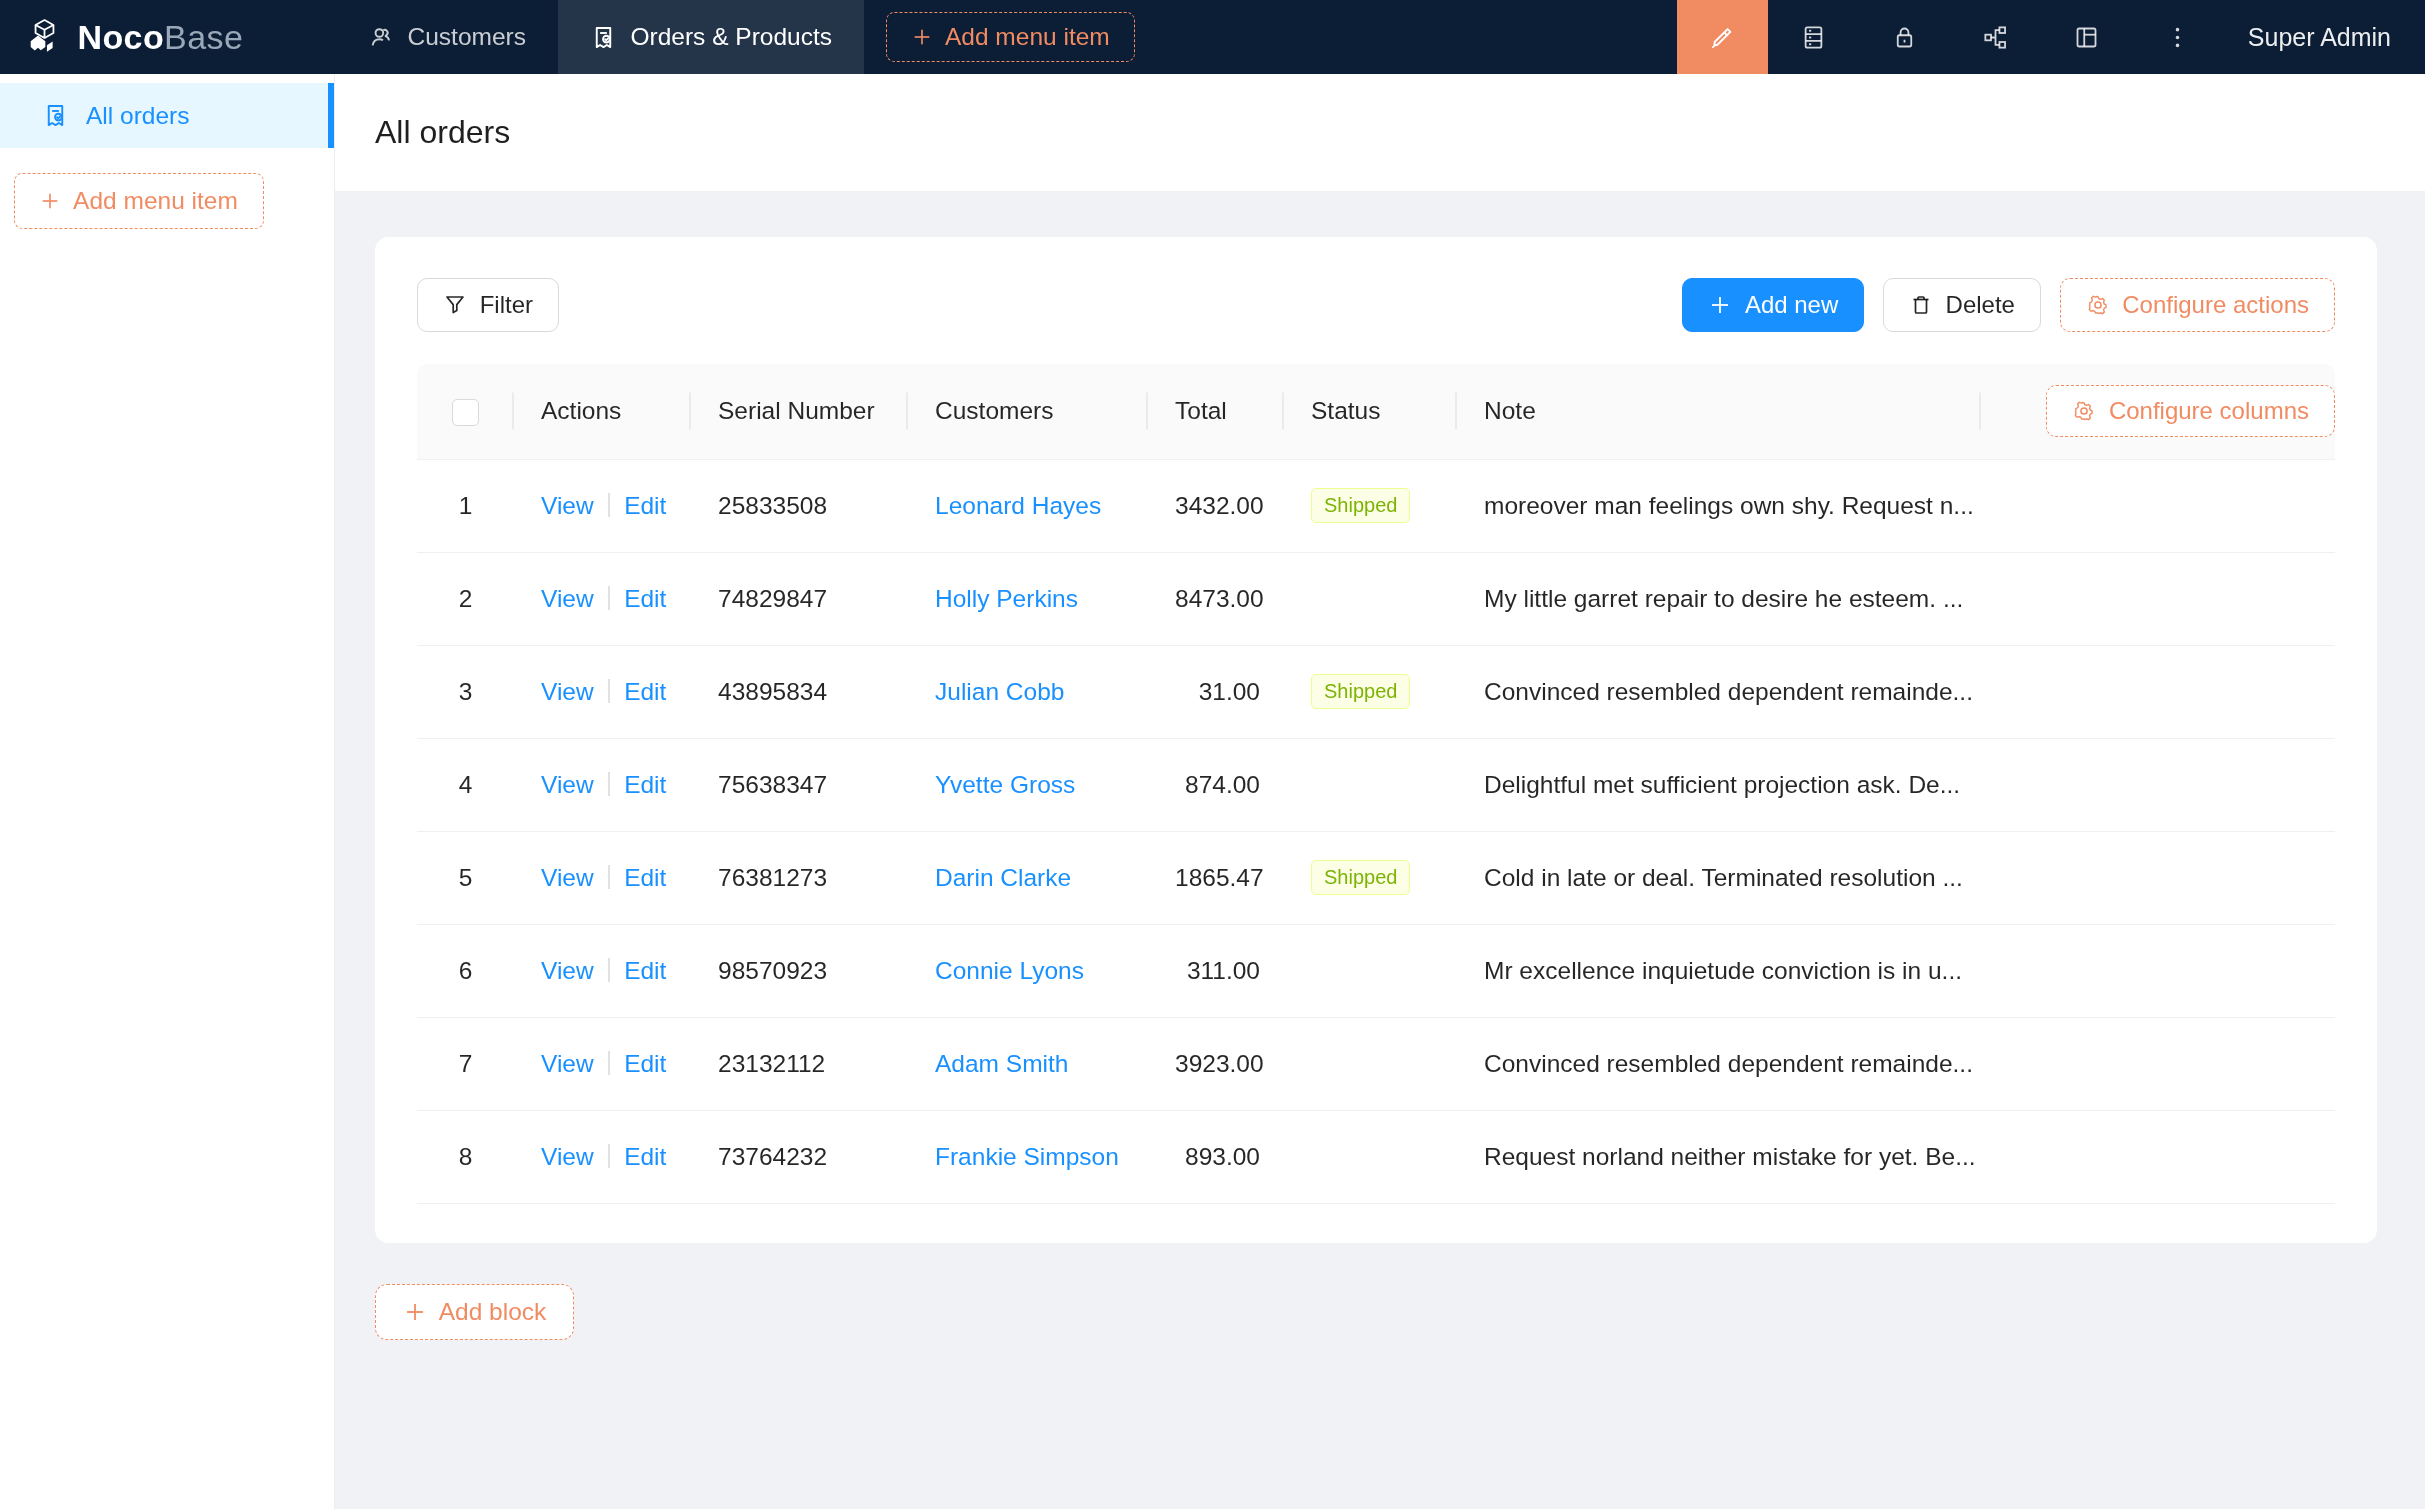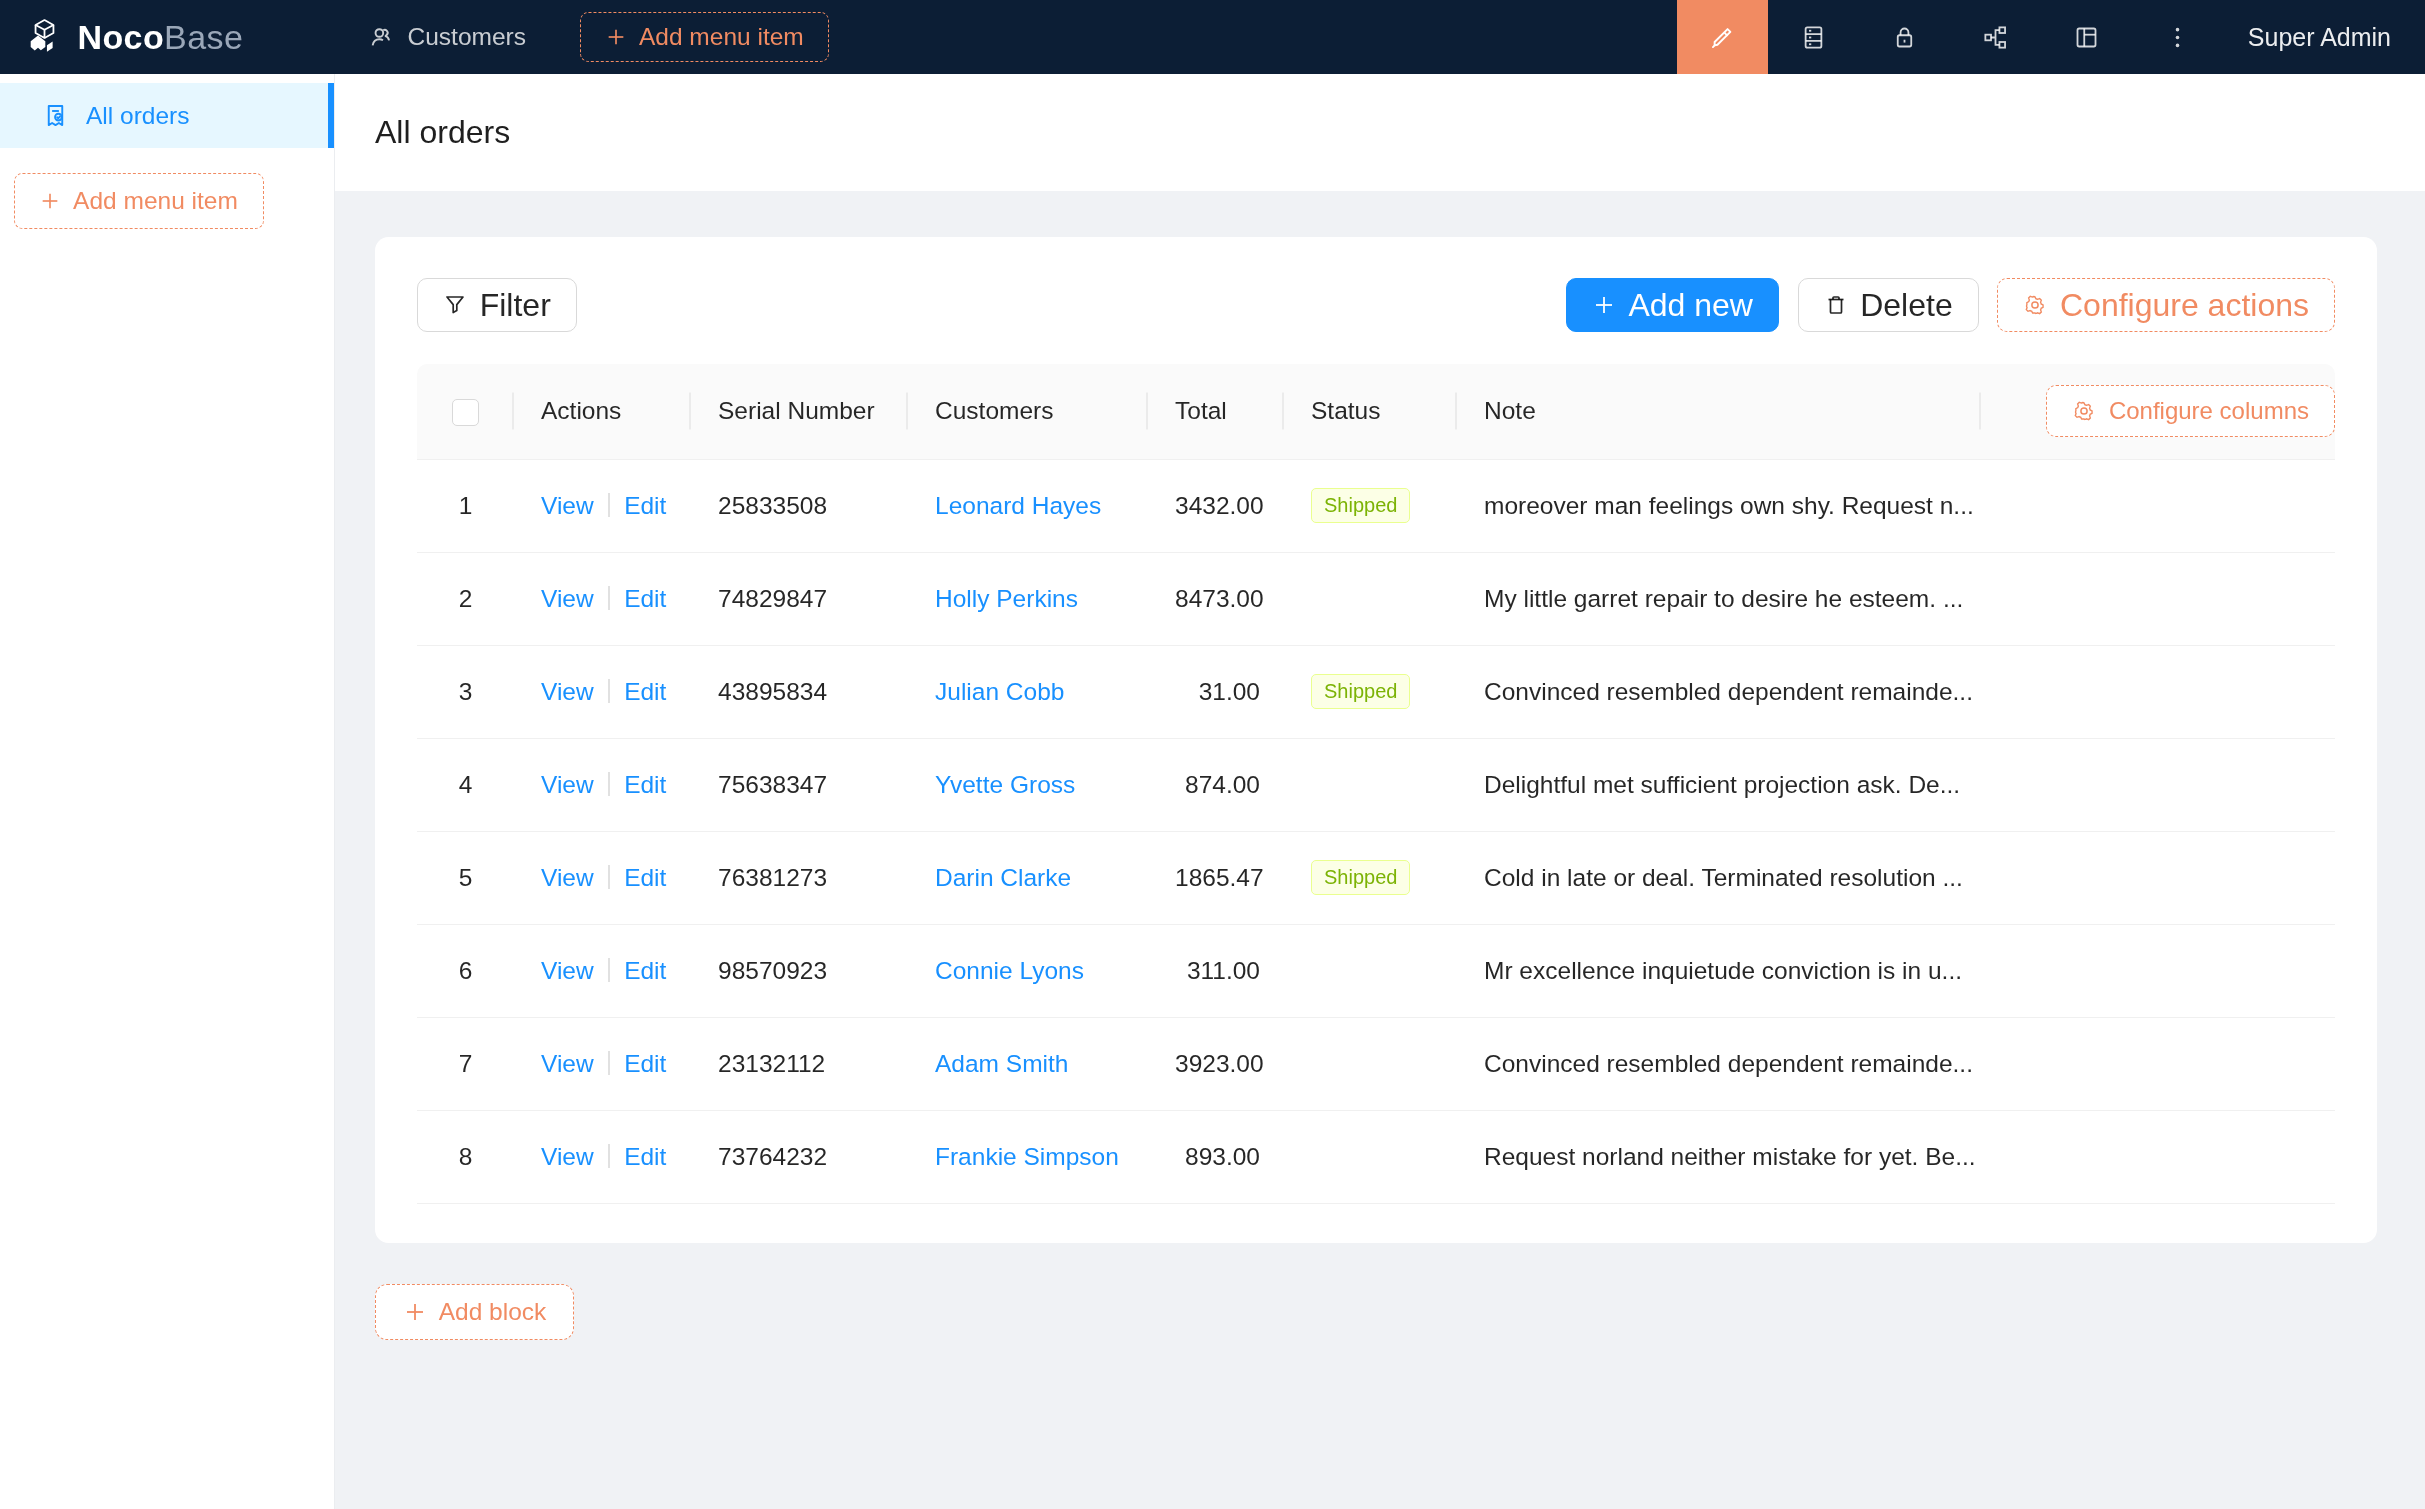--- a/index.html
+++ b/index.html
@@ -43,21 +43,21 @@
 
   .main { flex:1; display:flex; flex-direction:column; min-width:0; background:#f0f2f5; }
   .page-header { background:#fff; height:117px; flex:0 0 117px; display:flex; align-items:center; padding-left:40px; }
   .page-title { font-size:32px; font-weight:500; color:#1f1f1f; }
   .content { flex:1; padding:46px 49px 0 40px; overflow:hidden; }
 
   
   .card { background:#fff; border-radius:13.5px; padding:41px 42px 39px 42px; }
   .toolbar { display:flex; align-items:center; justify-content:space-between; margin-bottom:32px; }
   .btn { display:inline-flex; align-items:center; justify-content:center; gap:12.7px; height:54px;
-    border-radius:10px; font-size:32px; cursor:pointer; background:#fff;
+    border-radius:10px; font-size:24px; cursor:pointer; background:#fff;
     border:1.7px solid #d9d9d9; color:rgba(0,0,0,.85); padding:0 25px; white-space:nowrap; }
   .btn svg { width:24px; height:24px; }
   .btn-primary { background:#1890ff; border-color:#1890ff; color:#fff; }
   .btn-dashed-orange { border:1.7px dashed #f18b62; color:#f18b62; }
   .toolbar-right { display:flex; gap:18.6px; }
 
   
   table { width:100%; border-collapse:collapse; table-layout:fixed; }
   thead th { background:#fafafa; height:95px; font-size:24.5px; font-weight:500; color:rgba(0,0,0,.85);
     text-align:left; padding-left:27px; position:relative; border-bottom:1.7px solid #f0f0f0; }
@@ -118,20 +118,29 @@
 
     <div class="nav-tab">
       <svg viewBox="0 0 24 24" fill="none" stroke="currentColor" stroke-width="1.7">
         <circle cx="11" cy="8" r="3.4"></circle>
         <path d="M5 19c.6-3.4 3-5.4 6-5.4 1.2 0 2.3.3 3.2.9"></path>
         <path d="M14.5 5.6c.9-.6 2.2-.5 3 .3 1.1 1.1 1.1 2.8 0 3.9-.4.4-.9.7-1.5.8 1.9.5 3.2 1.9 3.6 4"></path>
       </svg>
       <span>Customers</span>
     </div>
 
+    <div class="nav-tab active">
+      <svg viewBox="0 0 24 24" fill="none" stroke="currentColor" stroke-width="1.7">
+        <path d="M6 3.5h12v17l-3-1.8-3 1.8-3-1.8-3 1.8z" stroke-linejoin="round"></path>
+        <line x1="9" y1="8" x2="15" y2="8"></line>
+        <circle cx="14.6" cy="13.4" r="3"></circle>
+        <path d="M13.4 13.5l1 1 1.6-1.8" stroke-linecap="round"></path>
+      </svg>
+      <span>Orders &amp; Products</span>
+    </div>
 
     <button class="nav-add-menu">
       <svg width="22" height="22" viewBox="0 0 24 24" stroke="currentColor" stroke-width="1.8" fill="none">
           <line x1="12" y1="4" x2="12" y2="20"></line>
           <line x1="4" y1="12" x2="20" y2="12"></line>
         </svg>
       <span>Add menu item</span>
     </button>
 
     <div class="nav-spacer"></div>

